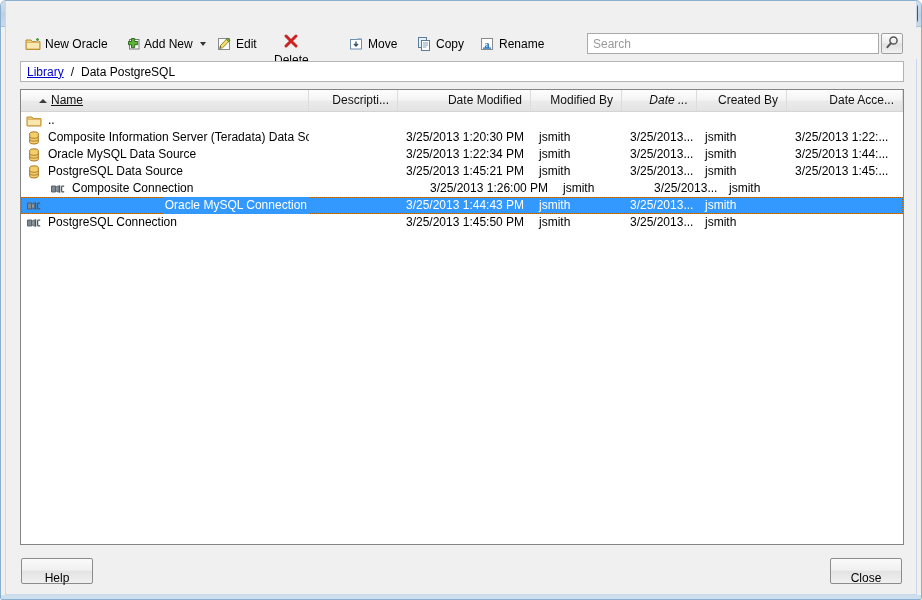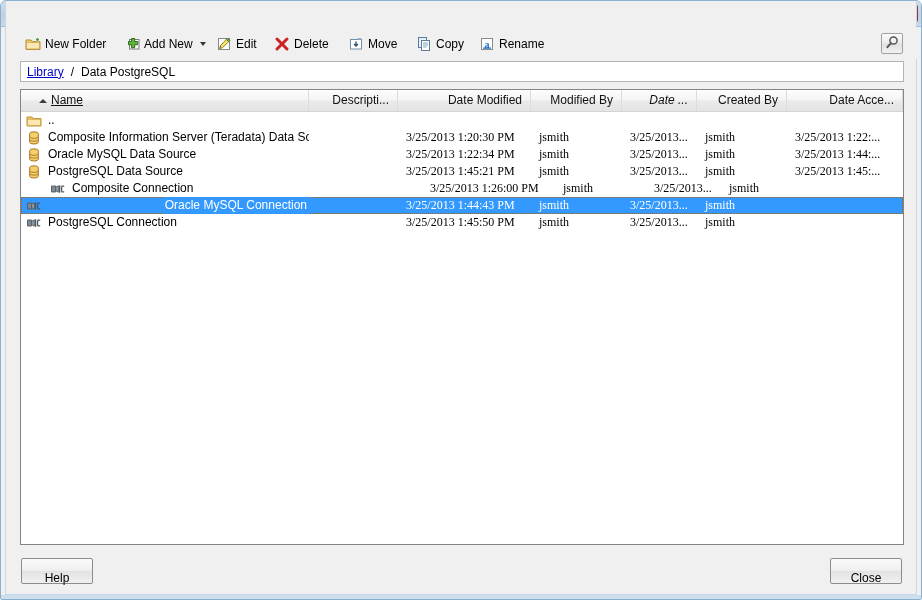--- a/index.html
+++ b/index.html
@@ -227,21 +227,21 @@
     flex: none;
   }
   .cell-name {
     display: flex;
     align-items: center;
     gap: 4px;
     padding-left: 5px;
   }
   .name-text { padding: 0 2px; }
   .row.selected .name-text { background: #3399ff; }
-  .cell-text { padding-left: 8px; font-family: Liberation Serif, serif; }
+  .cell-text { padding-left: 8px; }
   .icon16 { width: 16px; height: 16px; flex: none; display: block; }
 
   
   .dlg-btn {
     position: absolute;
     width: 72px; height: 22px;
     border: 1px solid #8c8c8c;
     border-radius: 2px;
     background: linear-gradient(to bottom,#fafafa 0%,#f0f0f0 47%,#e3e3e3 51%,#f0f0f0 100%);
     font-family: "Liberation Sans", sans-serif;
@@ -280,21 +280,21 @@
 
     <div class="tb-item" style="left:14px;">
       <span class="tb-ico">
         <svg width="16" height="16" viewBox="0 0 16 16">
           <path d="M1 4 h5 l1.3 1.6 H15 V13.5 H1 Z" fill="#f6d27a" stroke="#b8892e" stroke-width="1"></path>
           <path d="M1.5 6.4 H14.5 V13 H1.5 Z" fill="#fae8b4" stroke="#c9a24a" stroke-width="0.8"></path>
           <path d="M12.5 1.5 v4 M10.5 3.5 h4" stroke="#ffffff" stroke-width="2.2"></path>
           <path d="M12.5 2 v3 M11 3.5 h3" stroke="#4a9a3c" stroke-width="1.4"></path>
         </svg>
       </span>
-      <span>New Folder</span>
+      <span>New Oracle</span>
     </div>
 
     <div class="tb-item" style="left:113px;">
       <span class="tb-ico">
         <svg width="16" height="16" viewBox="0 0 16 16">
           <rect x="5.5" y="3.5" width="9.5" height="9.5" fill="#ffffff" stroke="#7b7b7b" stroke-width="1"></rect>
           <path d="M4.5 5.5 h3 v-3 h3.2 v3 h3 v3.2 h-3 v3 h-3.2 v-3 h-3 Z" fill="#5eb33b" stroke="#2f6f1d" stroke-width="1" stroke-linejoin="round"></path>
         </svg>
       </span>
       <span>Add New</span>
@@ -306,21 +306,21 @@
         <svg width="16" height="16" viewBox="0 0 16 16">
           <rect x="2.5" y="2.5" width="11" height="11" fill="#ffffff" stroke="#8a8a8a" stroke-width="1"></rect>
           <path d="M11.5 2.2 L13.8 4.5 L6.6 11.7 L3.6 12.6 L4.5 9.6 Z" fill="#ffe066" stroke="#7a7a23" stroke-width="0.9"></path>
           <path d="M11.5 2.2 L13.8 4.5 L12.6 5.7 L10.3 3.4 Z" fill="#7fbf4d" stroke="#3d6b22" stroke-width="0.8"></path>
           <path d="M3.6 12.6 L4.5 9.6 L5.3 10.4 Z" fill="#4a4a4a"></path>
         </svg>
       </span>
       <span>Edit</span>
     </div>
 
-    <div class="tb-item" style="left:263px;">
+    <div class="tb-item" style="left:263px;flex-direction:column;">
       <span class="tb-ico">
         <svg width="16" height="16" viewBox="0 0 16 16">
           <path d="M3 3 L13 13 M13 3 L3 13" stroke="#cc2222" stroke-width="3" stroke-linecap="round"></path>
         </svg>
       </span>
       <span>Delete</span>
     </div>
 
     <div class="tb-item" style="left:337px;">
       <span class="tb-ico">
@@ -350,20 +350,23 @@
           <rect x="2.5" y="2.5" width="11" height="11" fill="#ffffff" stroke="#8a8a8a" stroke-width="1"></rect>
           <text x="8" y="11.6" font-family="Liberation Serif, serif" font-size="10" font-weight="bold" fill="#1b6fbf" text-anchor="middle">a</text>
           <path d="M4 12.2 h8" stroke="#1b6fbf" stroke-width="1.2"></path>
         </svg>
       </span>
       <span>Rename</span>
     </div>
 
   </div>
 
+  <div id="search-box">
+    <input id="search-input" type="text" value="" placeholder="Search" style="">
+  </div>
   <div id="search-btn">
     <svg width="20" height="19" viewBox="0 0 20 19">
       <circle cx="11.5" cy="6.5" r="3.6" fill="none" stroke="#555" stroke-width="1.5"></circle>
       <path d="M9 9.2 L5.4 13.2" stroke="#555" stroke-width="2" stroke-linecap="round"></path>
     </svg>
   </div>
 
   <div id="breadcrumb">
     <span class="crumb-link">Library</span>
     <span class="crumb-sep">/</span>

